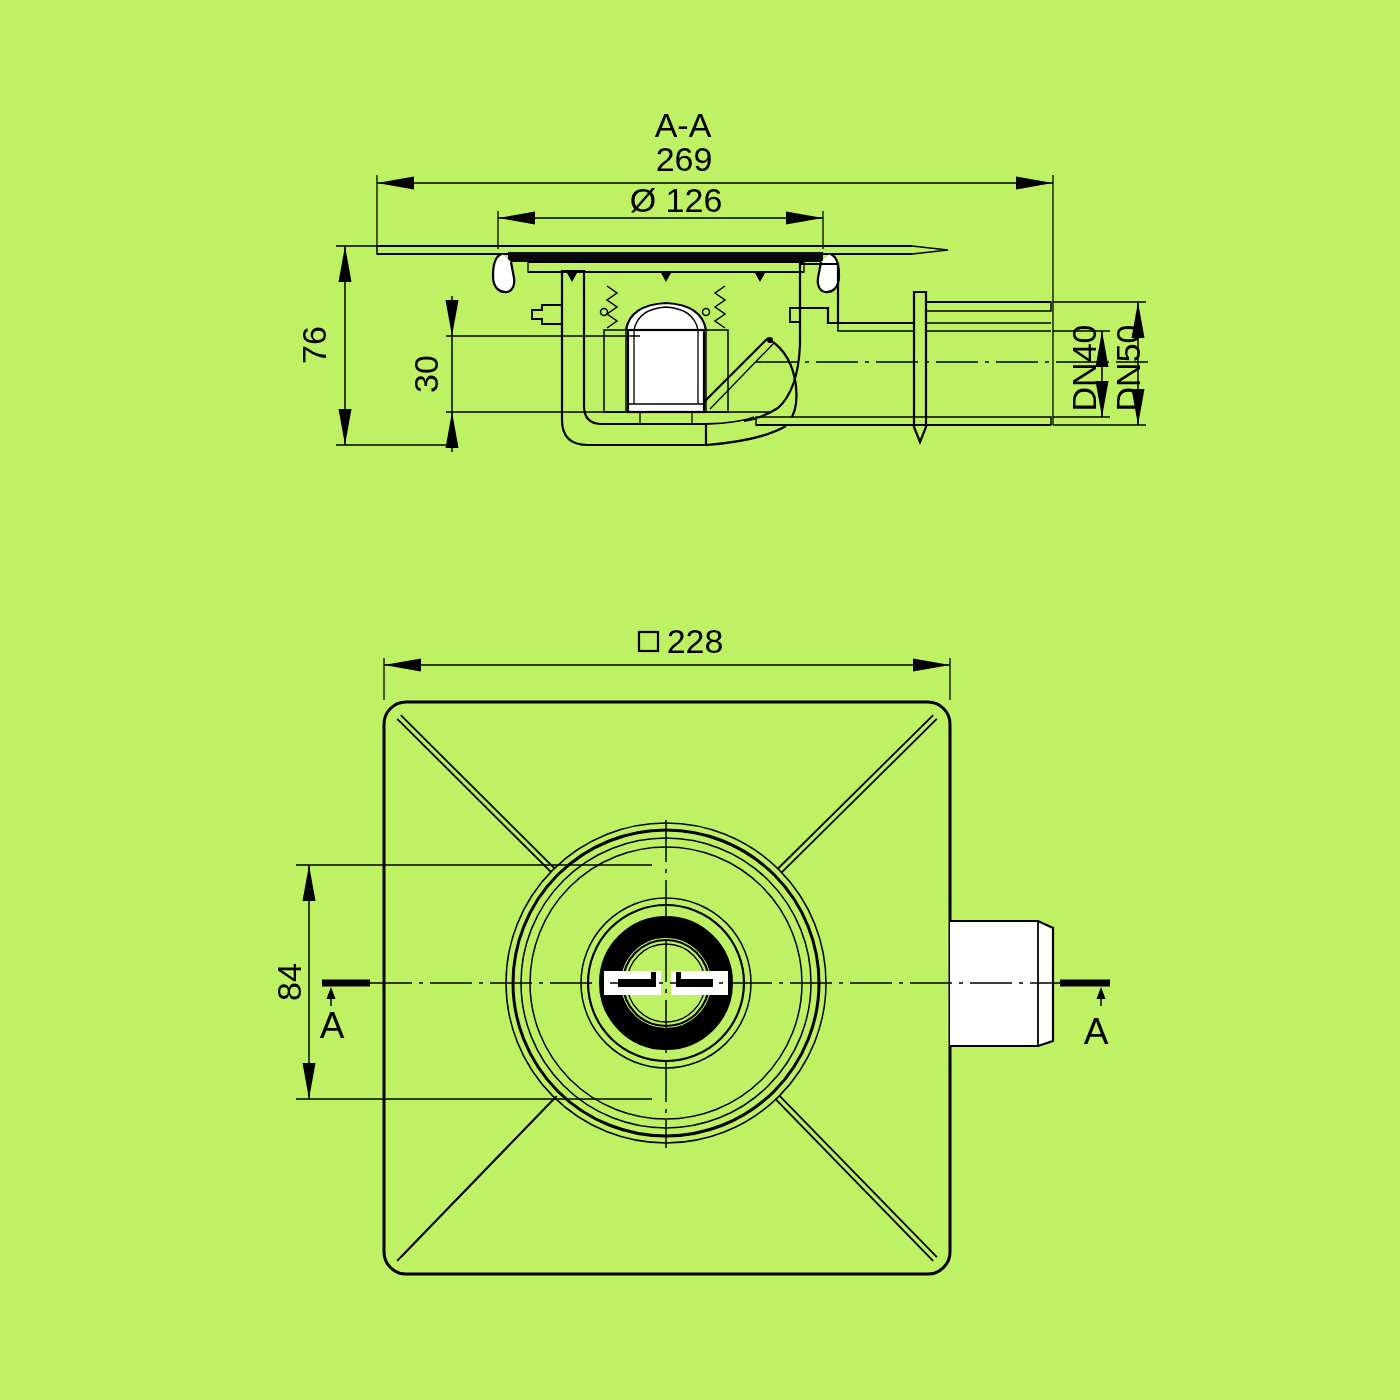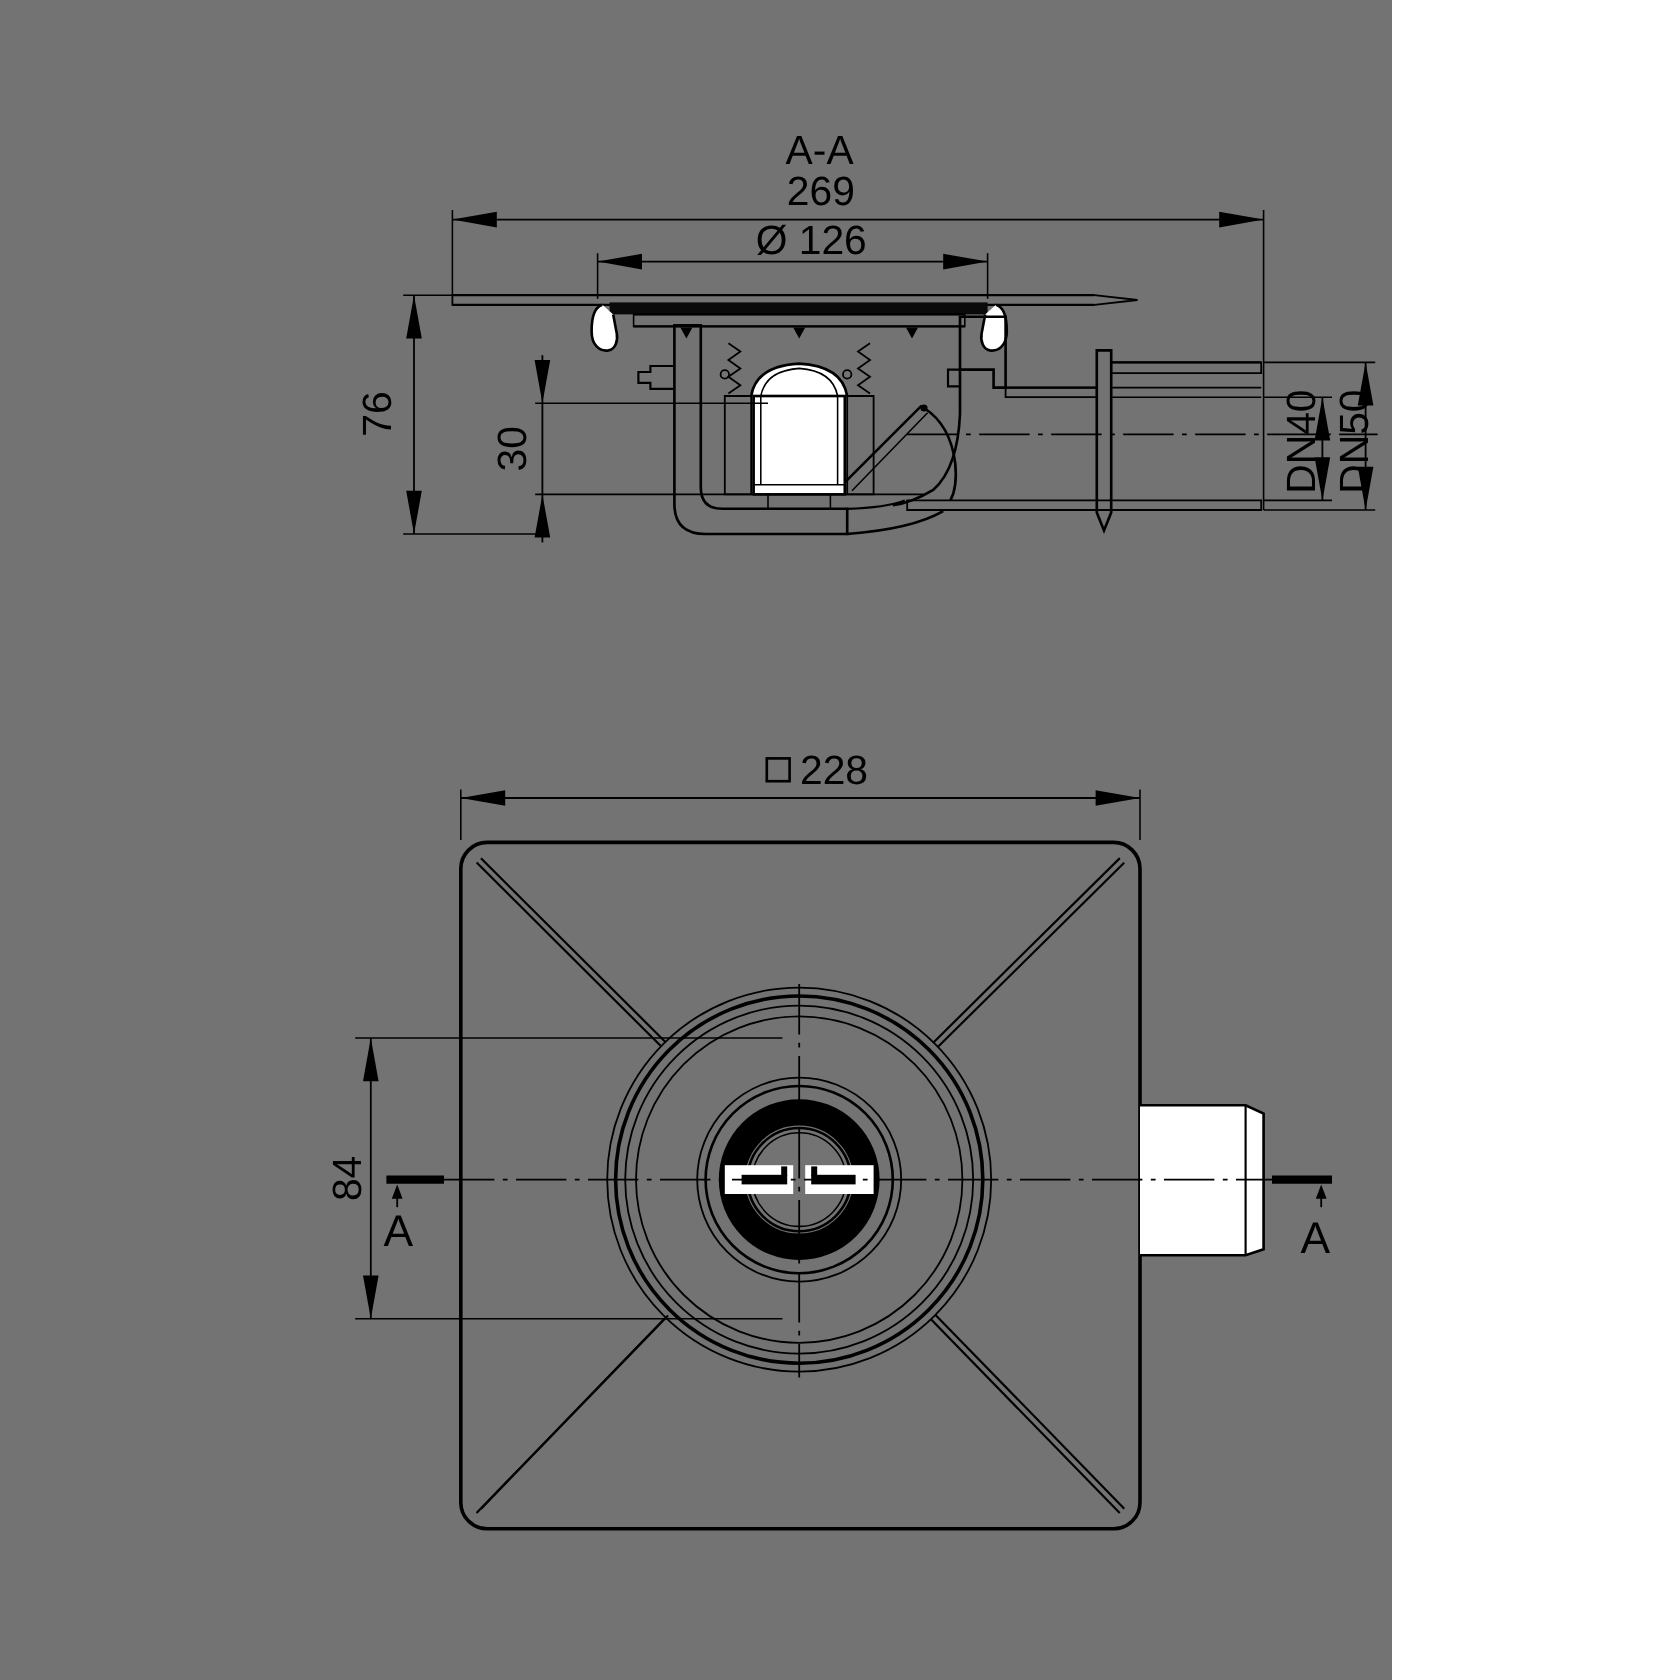--- a/index.html
+++ b/index.html
@@ -1,24 +1,24 @@
 <!DOCTYPE html>
 <html><head>
 <meta charset="utf-8">
 <style>
   html, body {
     margin: 0;
     padding: 0;
     background: #ffffff;
   }
   .canvas {
-    width: 1160px;
+    width: 1400px;
     height: 1400px;
     position: relative;
-    background: #737373;
+    background: #bef264;
     font-family: "Liberation Sans", sans-serif;
   }
   svg { display: block; }
   text {
     font-family: "Liberation Sans", sans-serif;
     fill: #000000;
   }
   .dim-text  { font-size: 34px; }
   .marker-text { font-size: 37px; }
   .thin  { stroke: #000; stroke-width: 1.3; fill: none; }

